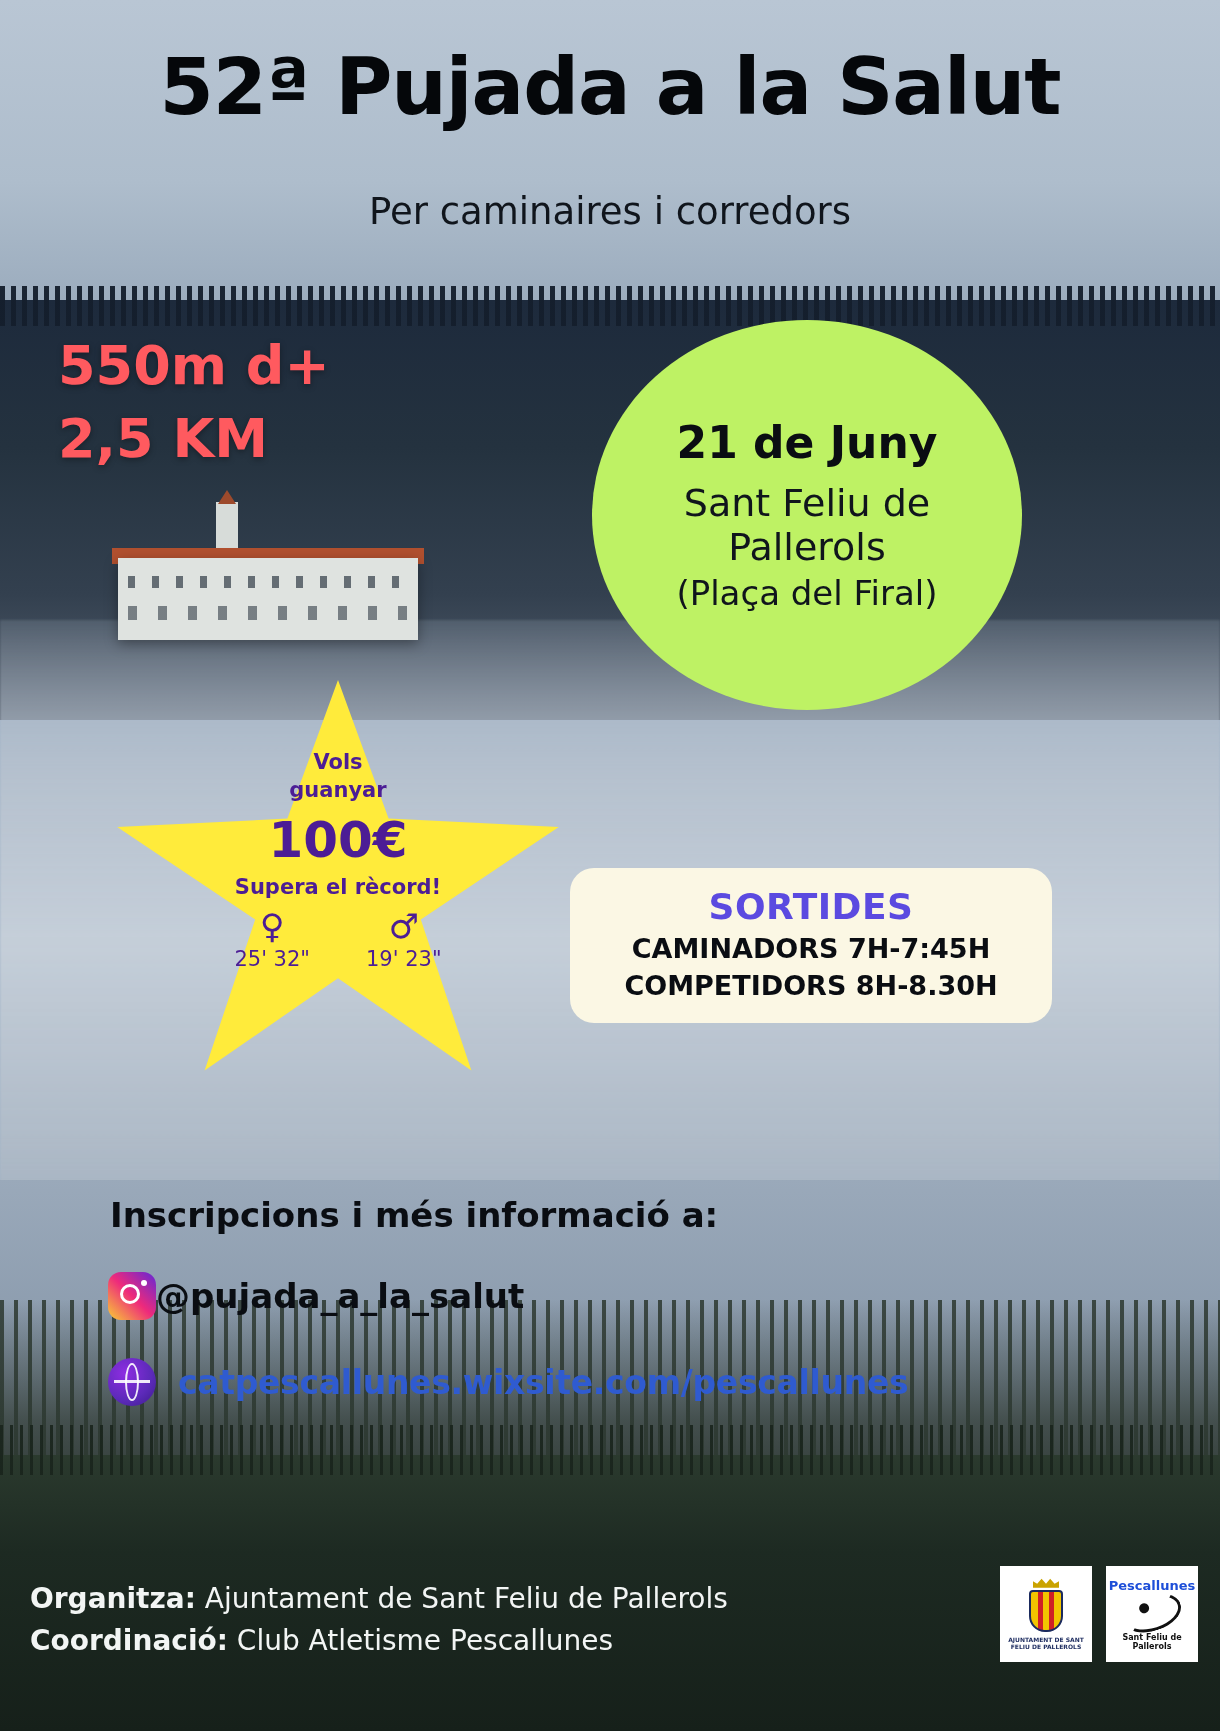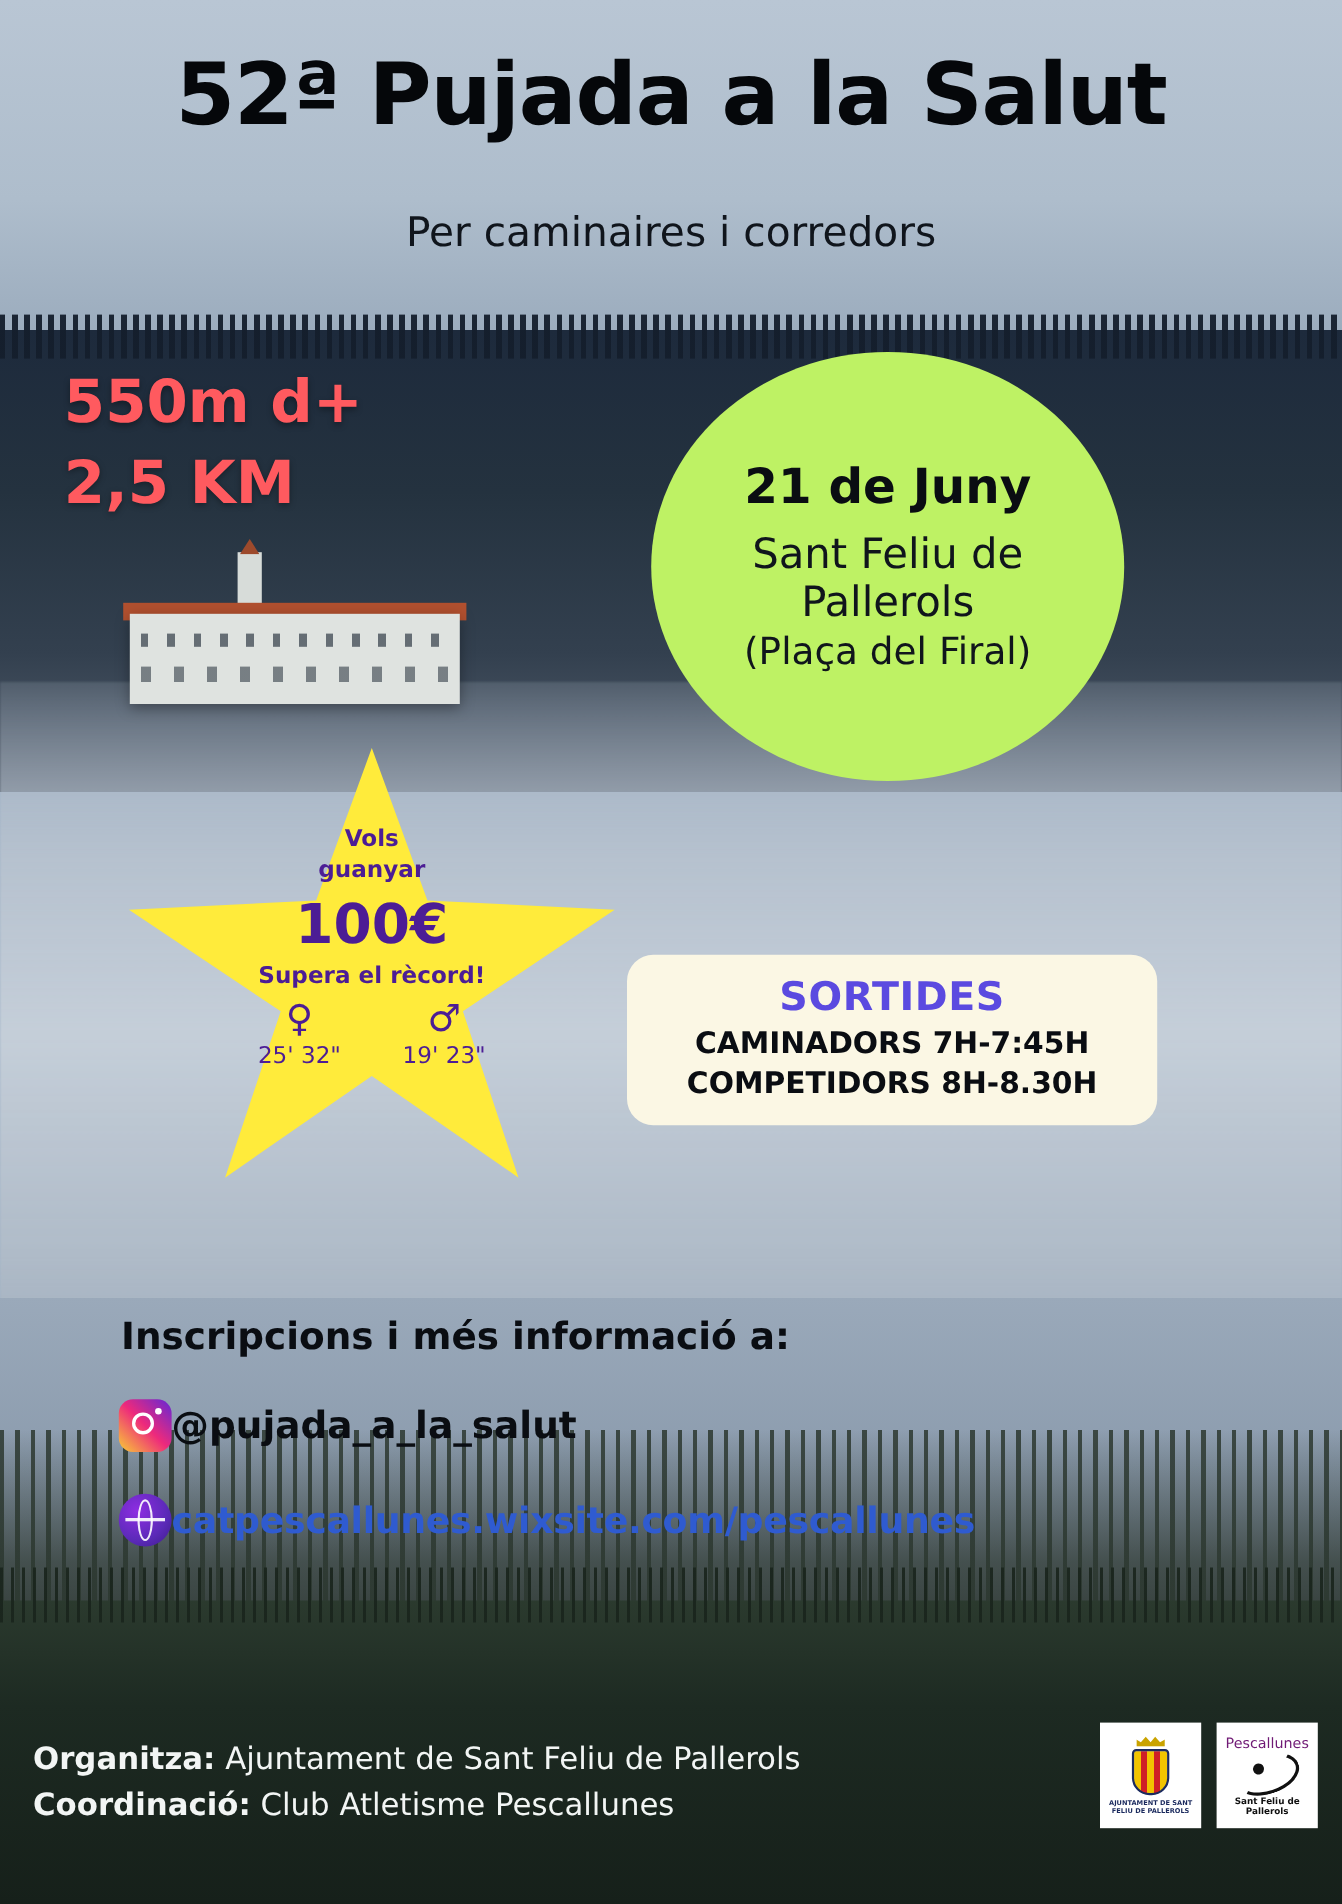--- a/index.html
+++ b/index.html
@@ -321,20 +321,21 @@
     font-size: 34px;
     font-weight: bold;
     color: #0a0d12;
   }
   .row-web {
     position: absolute;
     left: 108px;
     top: 1358px;
     display: flex;
     align-items: center;
+    gap: 22px;
   }
   .web-icon {
     width: 48px; height: 48px;
     border-radius: 50%;
     background: radial-gradient(circle at 35% 32%, #8e2de2 0%, #5b2ab8 60%, #3c1a8a 100%);
     position: relative;
   }
   .web-icon:before {
     content:"";
     position: absolute;
@@ -406,22 +407,22 @@
   }
   .logo-caption {
     font-size: 6px;
     font-weight: bold;
     color: #1b2a5e;
     margin-top: 4px;
     line-height: 1.2;
   }
   .logo2-top {
     font-size: 13px;
-    font-weight: normal;
-    color: #701a75;
+    font-weight: bold;
+    color: #1d4ed8;
   }
   .swoosh {
     width: 54px; height: 30px;
     border-radius: 50%;
     border: 3px solid #111;
     border-left-color: transparent;
     border-top-color: transparent;
     transform: rotate(-18deg);
     position: relative;
     margin: 2px 0;

